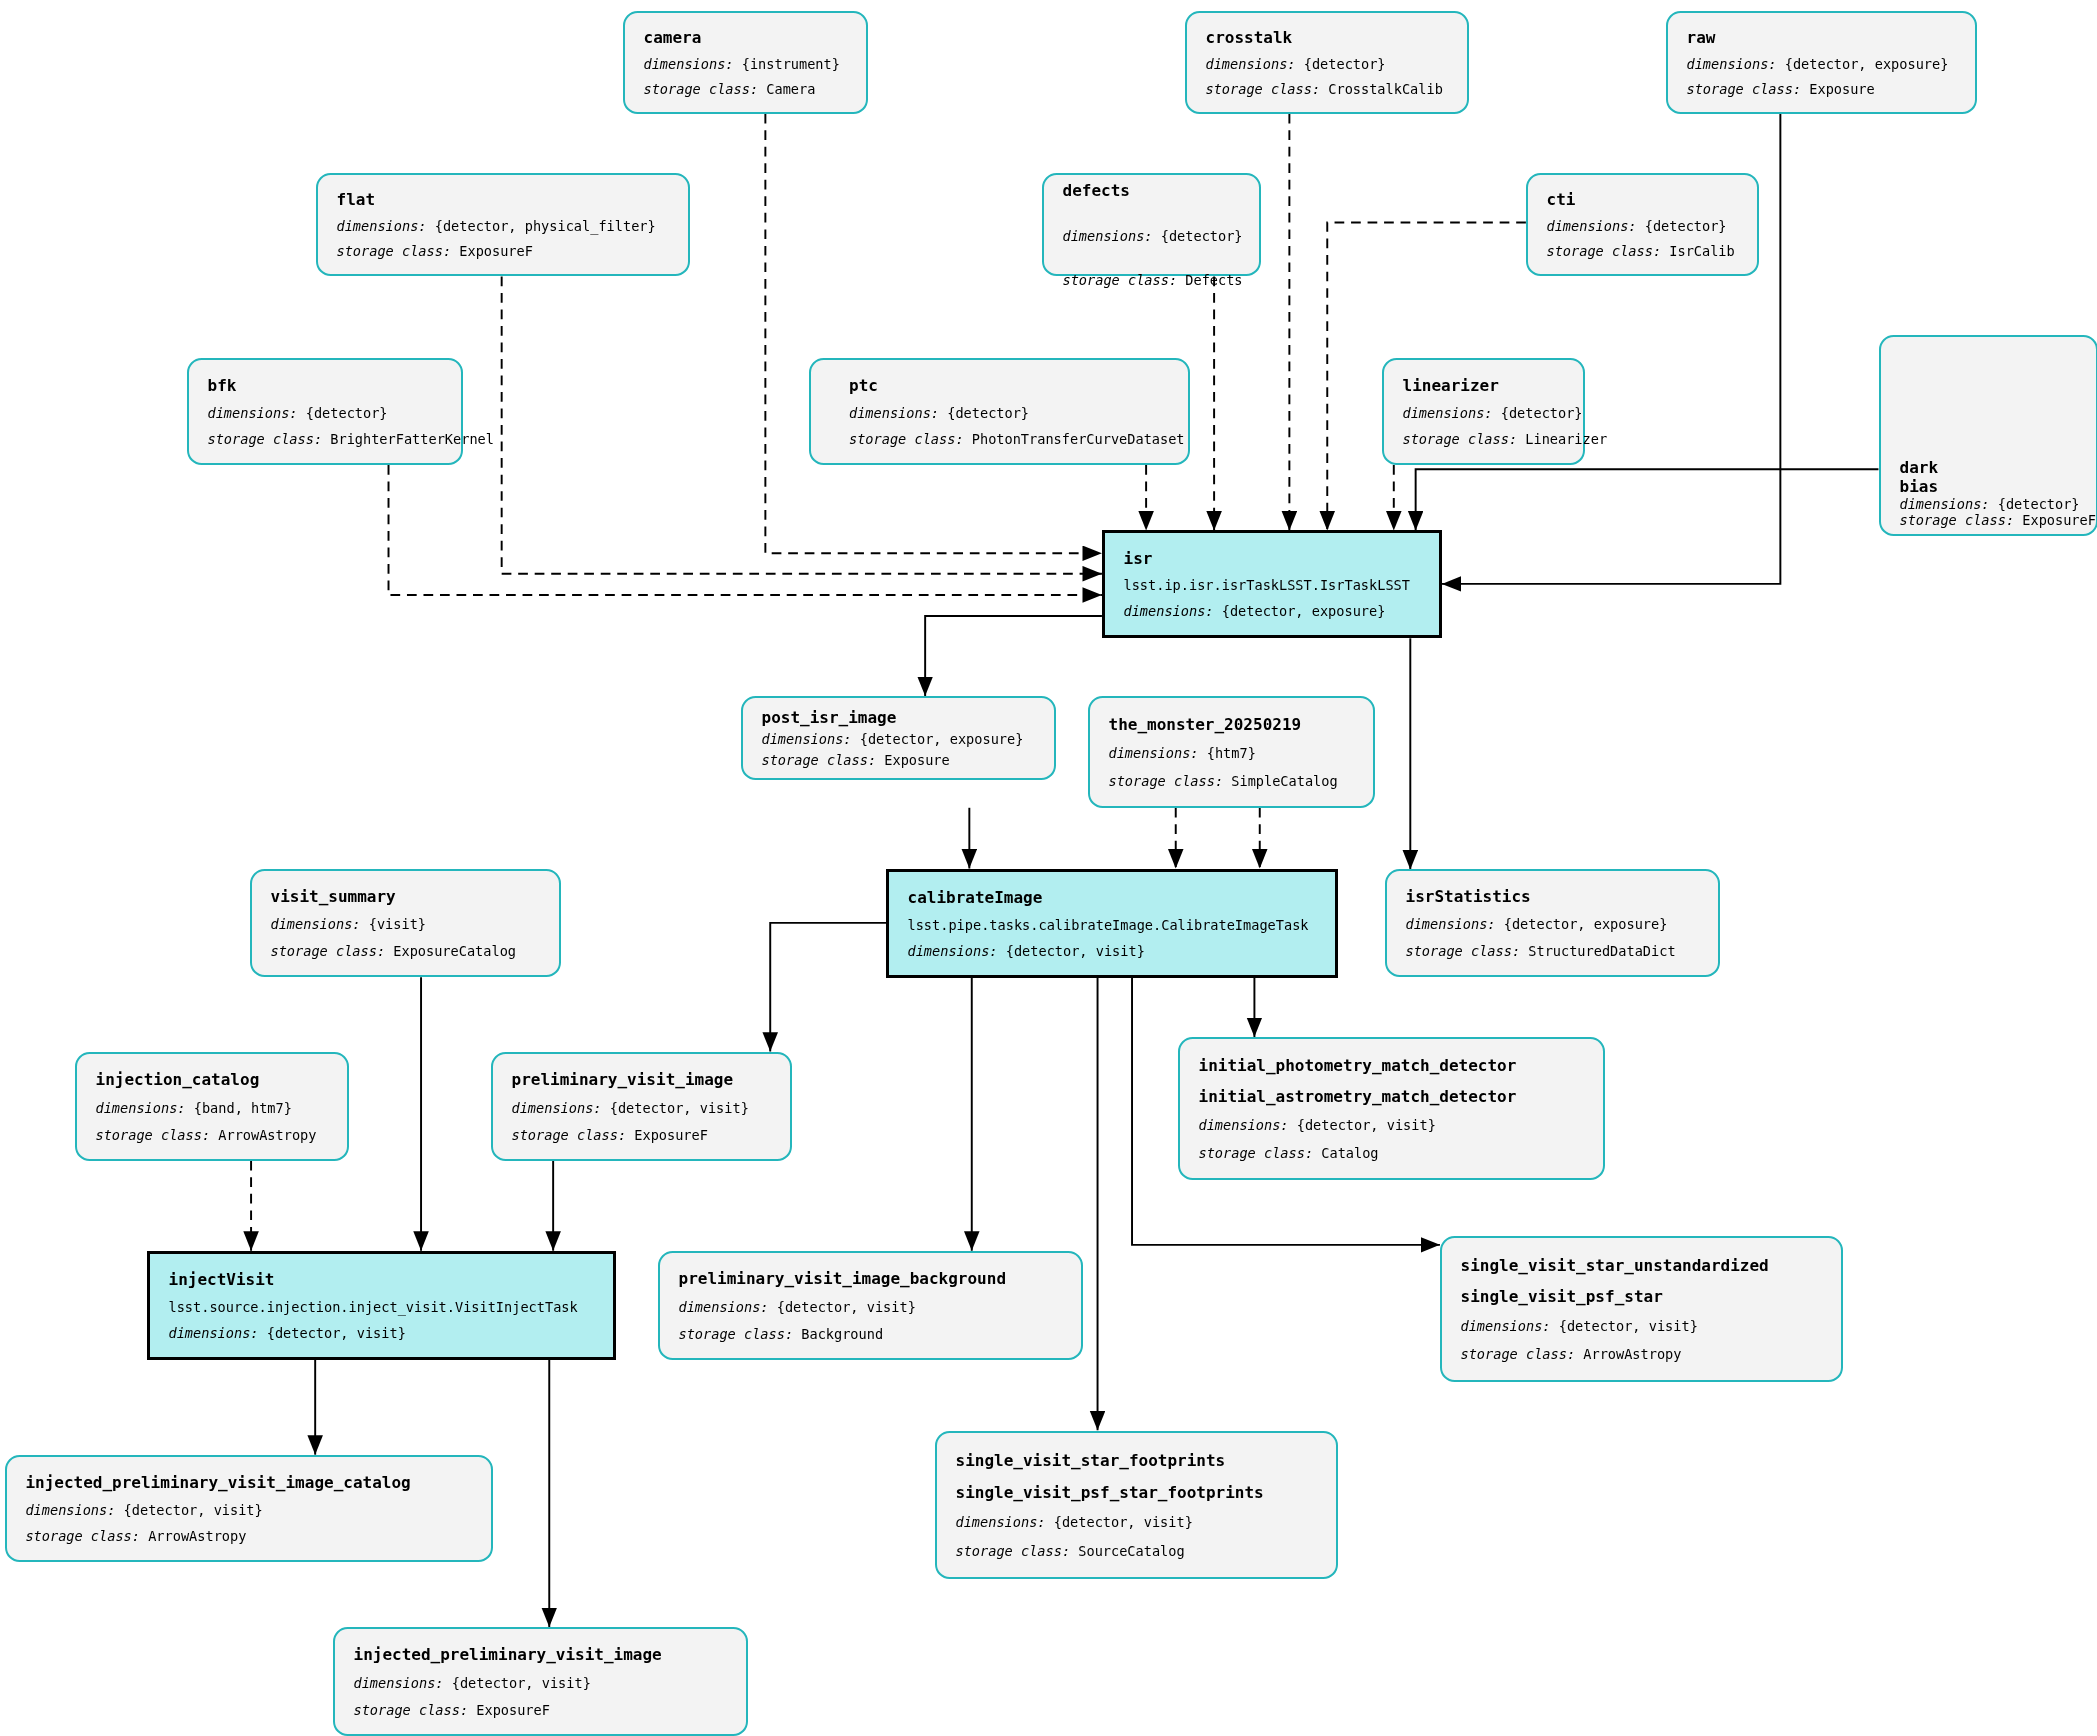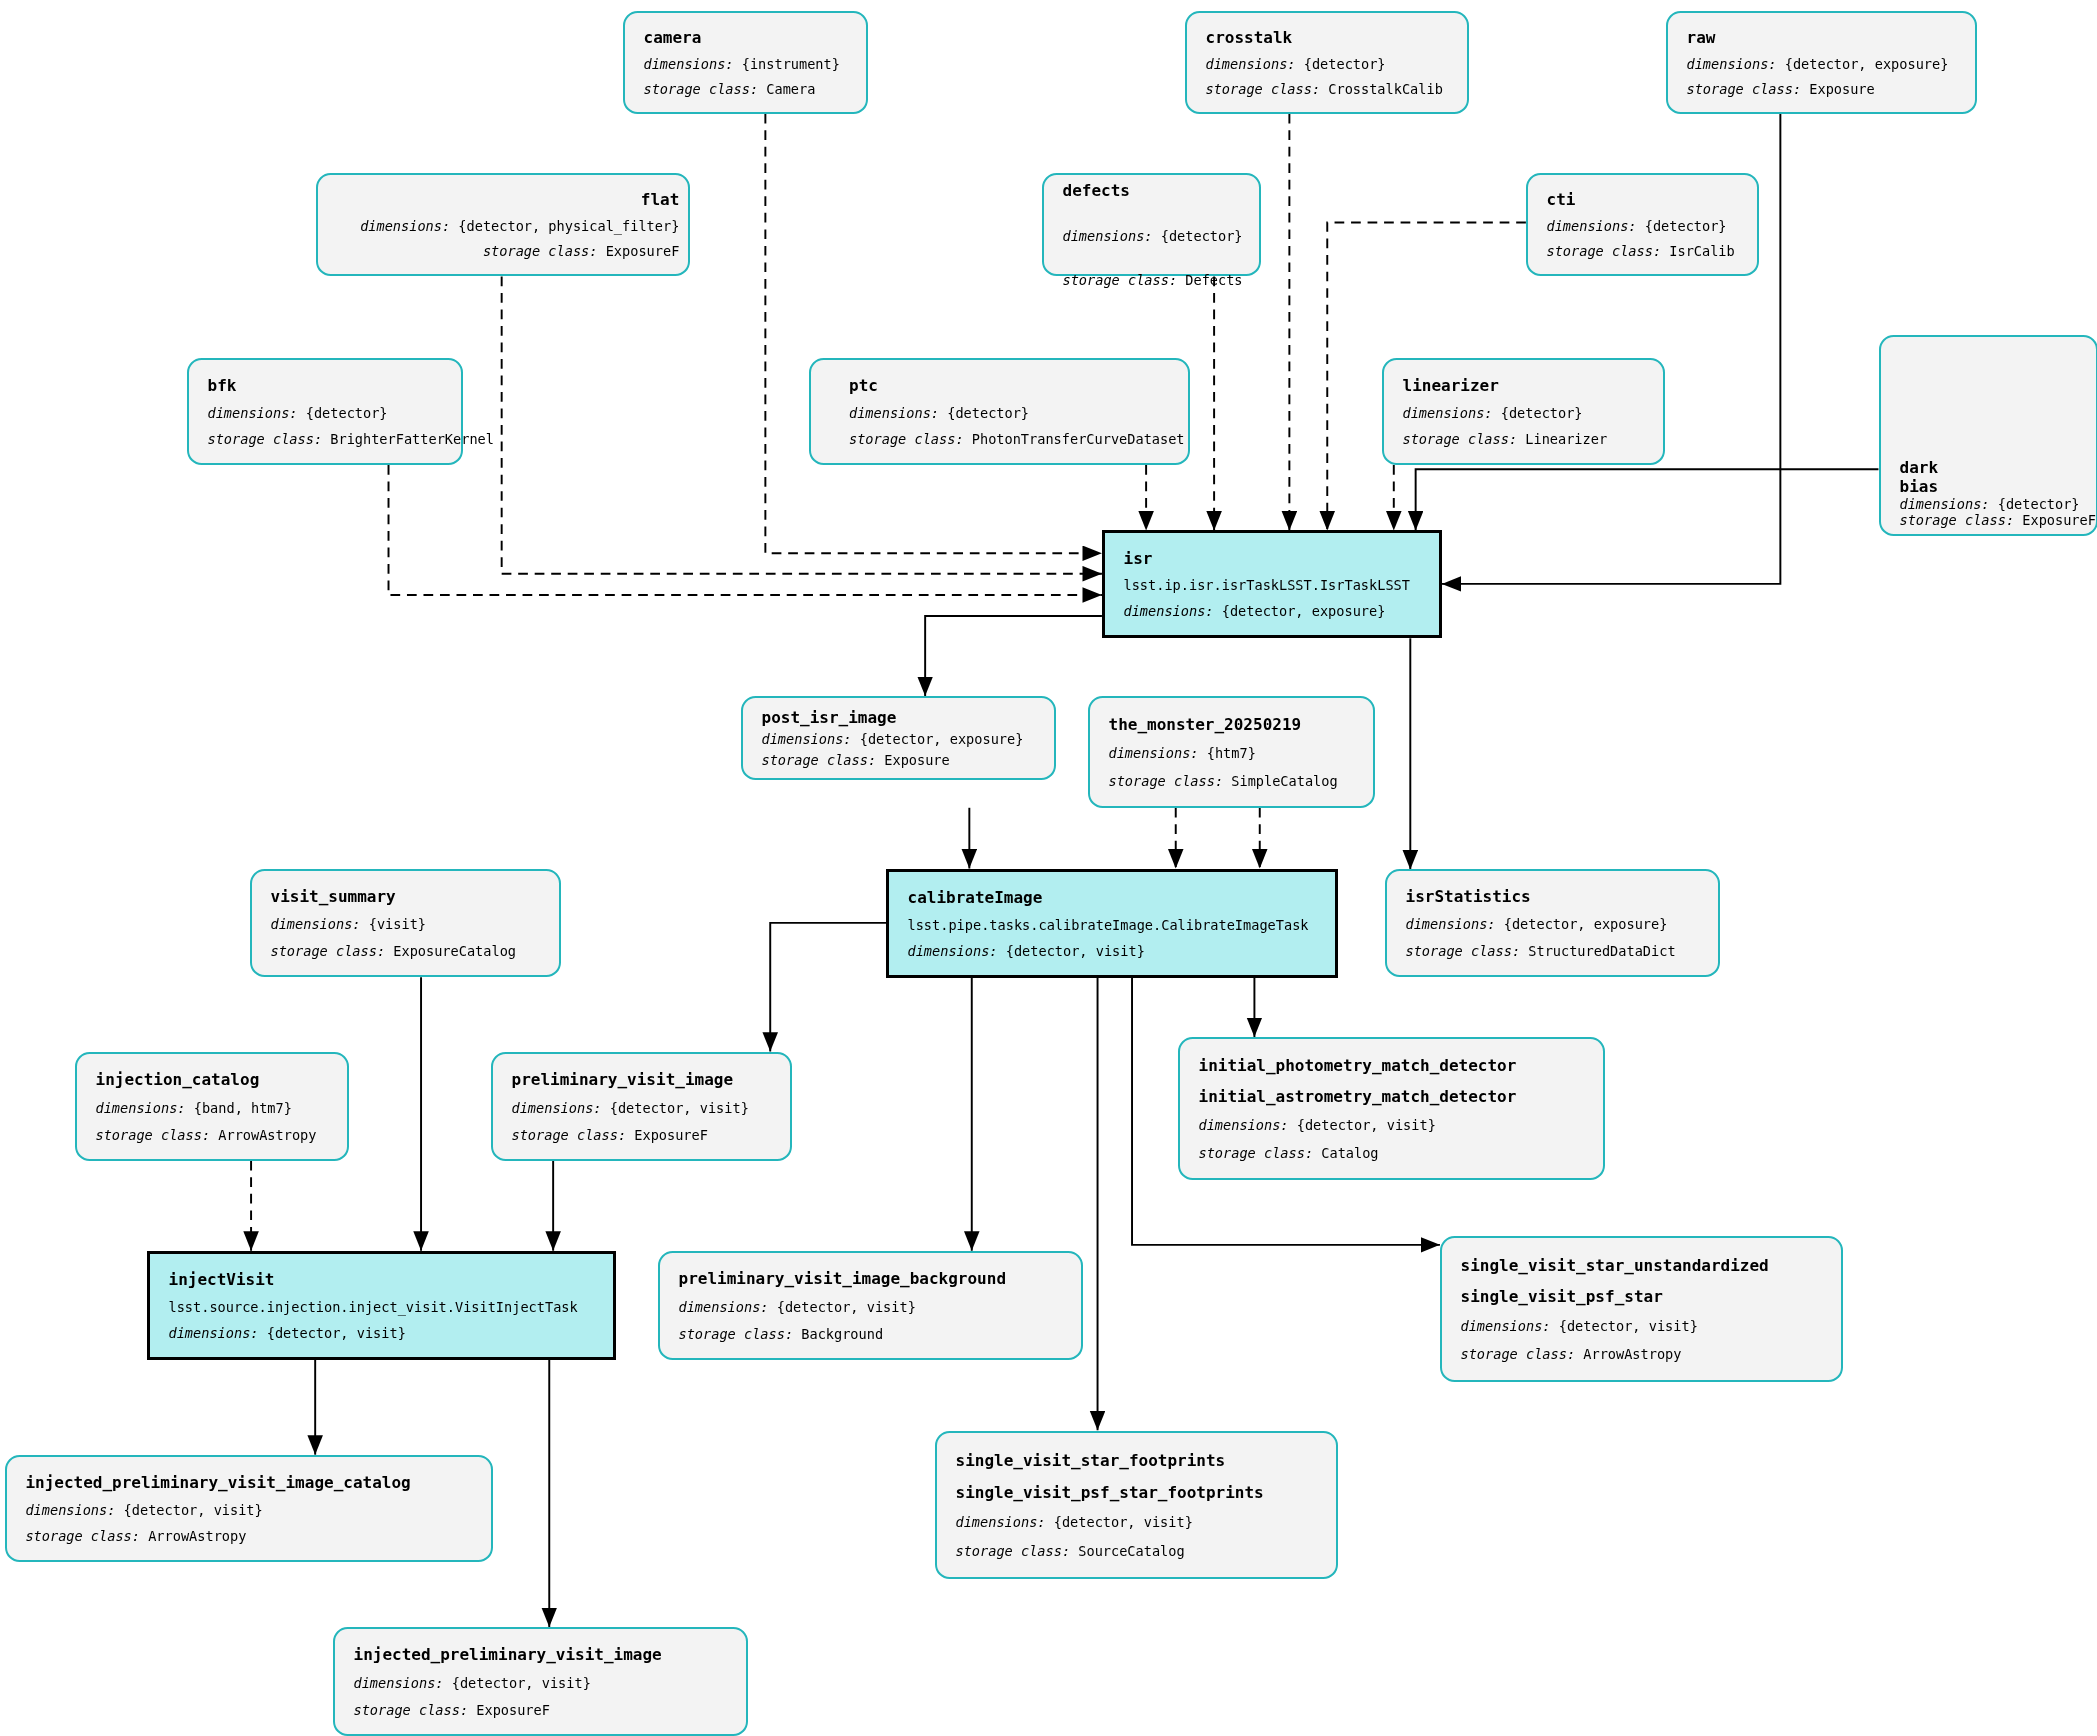--- a/index.html
+++ b/index.html
@@ -78,21 +78,21 @@
       <div class="node dataset" style="left: 1185px; top: 10.7px; width: 284px; height: 103px;">
         <div class="title">crosstalk</div>
         <div class="line"><span class="lbl">dimensions:</span><span> {detector}</span></div>
         <div class="line"><span class="lbl">storage class:</span><span> CrosstalkCalib</span></div>
       </div>
       <div class="node dataset" style="left: 1666px; top: 10.7px; width: 311px; height: 103px;">
         <div class="title">raw</div>
         <div class="line"><span class="lbl">dimensions:</span><span> {detector, exposure}</span></div>
         <div class="line"><span class="lbl">storage class:</span><span> Exposure</span></div>
       </div>
-      <div class="node dataset" style="left: 316px; top: 173px; width: 374px; height: 103px; text-align: right;">
+      <div class="node dataset" style="left: 316px; top: 173px; width: 374px; height: 103px;">
         <div class="title">flat</div>
         <div class="line"><span class="lbl">dimensions:</span><span> {detector, physical_filter}</span></div>
         <div class="line"><span class="lbl">storage class:</span><span> ExposureF</span></div>
       </div>
       <div class="node dataset" style="left: 1042px; top: 173px; width: 219px; height: 103px; gap: 28px;">
         <div class="title">defects</div>
         <div class="line"><span class="lbl">dimensions:</span><span> {detector}</span></div>
         <div class="line"><span class="lbl">storage class:</span><span> Defects</span></div>
       </div>
       <div class="node dataset" style="left: 1526px; top: 173px; width: 233px; height: 103px;">
@@ -103,21 +103,21 @@
       <div class="node dataset" style="left: 187px; top: 358px; width: 276px; height: 107px;">
         <div class="title">bfk</div>
         <div class="line"><span class="lbl">dimensions:</span><span> {detector}</span></div>
         <div class="line"><span class="lbl">storage class:</span><span> BrighterFatterKernel</span></div>
       </div>
       <div class="node dataset" style="left: 809px; top: 358px; width: 381px; height: 107px; padding-left: 38px;">
         <div class="title">ptc</div>
         <div class="line"><span class="lbl">dimensions:</span><span> {detector}</span></div>
         <div class="line"><span class="lbl">storage class:</span><span> PhotonTransferCurveDataset</span></div>
       </div>
-      <div class="node dataset" style="left: 1382px; top: 358px; width: 283px; height: 107px;">
+      <div class="node dataset" style="left: 1382px; top: 358px; width: 203px; height: 107px;">
         <div class="title">linearizer</div>
         <div class="line"><span class="lbl">dimensions:</span><span> {detector}</span></div>
         <div class="line"><span class="lbl">storage class:</span><span> Linearizer</span></div>
       </div>
       <div class="node dataset" style="left: 1879px; top: 335px; width: 219px; height: 201px; justify-content: flex-end;">
         <div class="title">dark</div>
         <div class="title">bias</div>
         <div class="line"><span class="lbl">dimensions:</span><span> {detector}</span></div>
         <div class="line"><span class="lbl">storage class:</span><span> ExposureF</span></div>
       </div>

